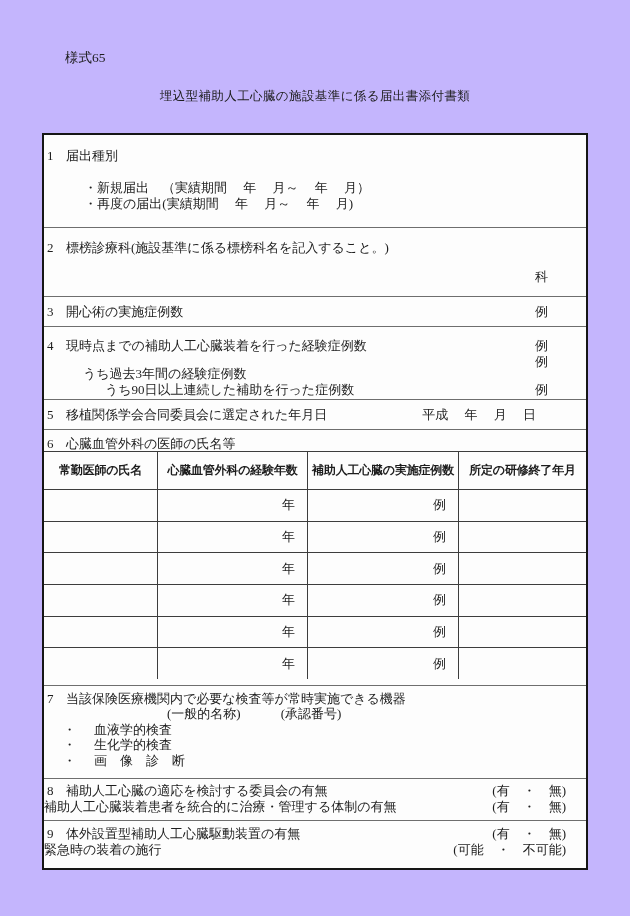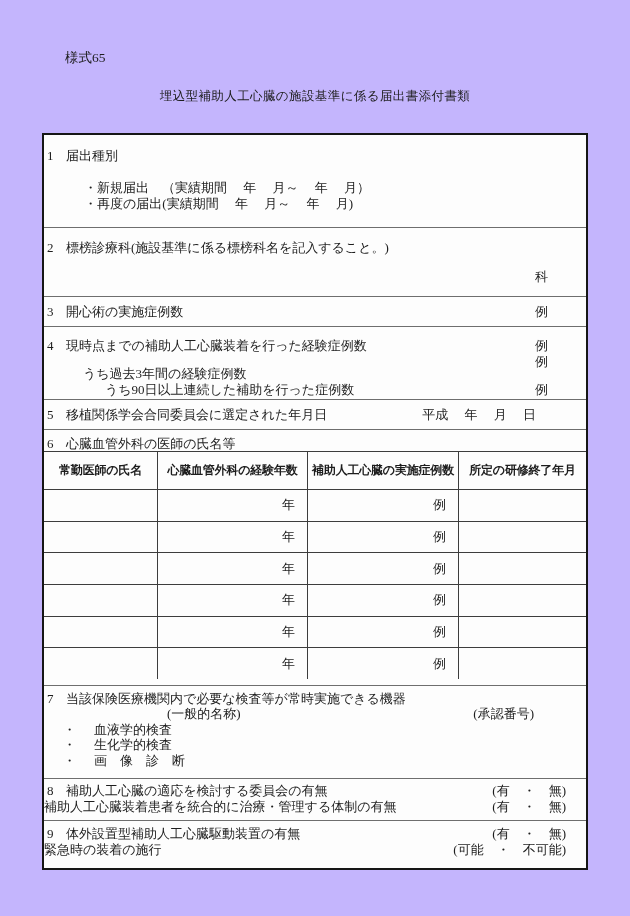--- a/index.html
+++ b/index.html
@@ -48,21 +48,21 @@
   .trow:last-child{border-bottom:none;}
   .trow.head{flex:0 0 37px;}
   .c{box-sizing:border-box;border-right:1px solid #3d3d3d;display:flex;
      align-items:center;min-width:0;}
   .c:last-child{border-right:none;}
   .c1{width:114px;} .c2{width:150px;} .c3{width:151px;} .c4{flex:1;}
   .head .c{justify-content:center;font-size:12px;letter-spacing:-0.2px;font-weight:bold;}
   .trow.body .c2,.trow.body .c3{justify-content:flex-end;padding-right:12px;}
 
   .s7{height:93px;padding-top:5px;line-height:15.6px;}
-  .s7 .labels{display:flex;justify-content:space-between;}
+  .s7 .labels{display:flex;gap:40px;}
   .s7 .generic{margin-left:123px;}
   .s7 .approval{margin-right:52px;}
   .s7 .item{padding-left:19px;}
   .s7 .bullet{display:inline-block;width:31px;}
 
   .s8{height:42px;padding-top:4px;line-height:16px;}
   .s9{height:47px;padding-top:5px;line-height:16px;}
   .s8 .r,.s9 .r{display:flex;justify-content:space-between;}
   .s8 .hrow,.s9 .hrow{flex:1;line-height:16px;}
   .lbl2{flex:1;}

